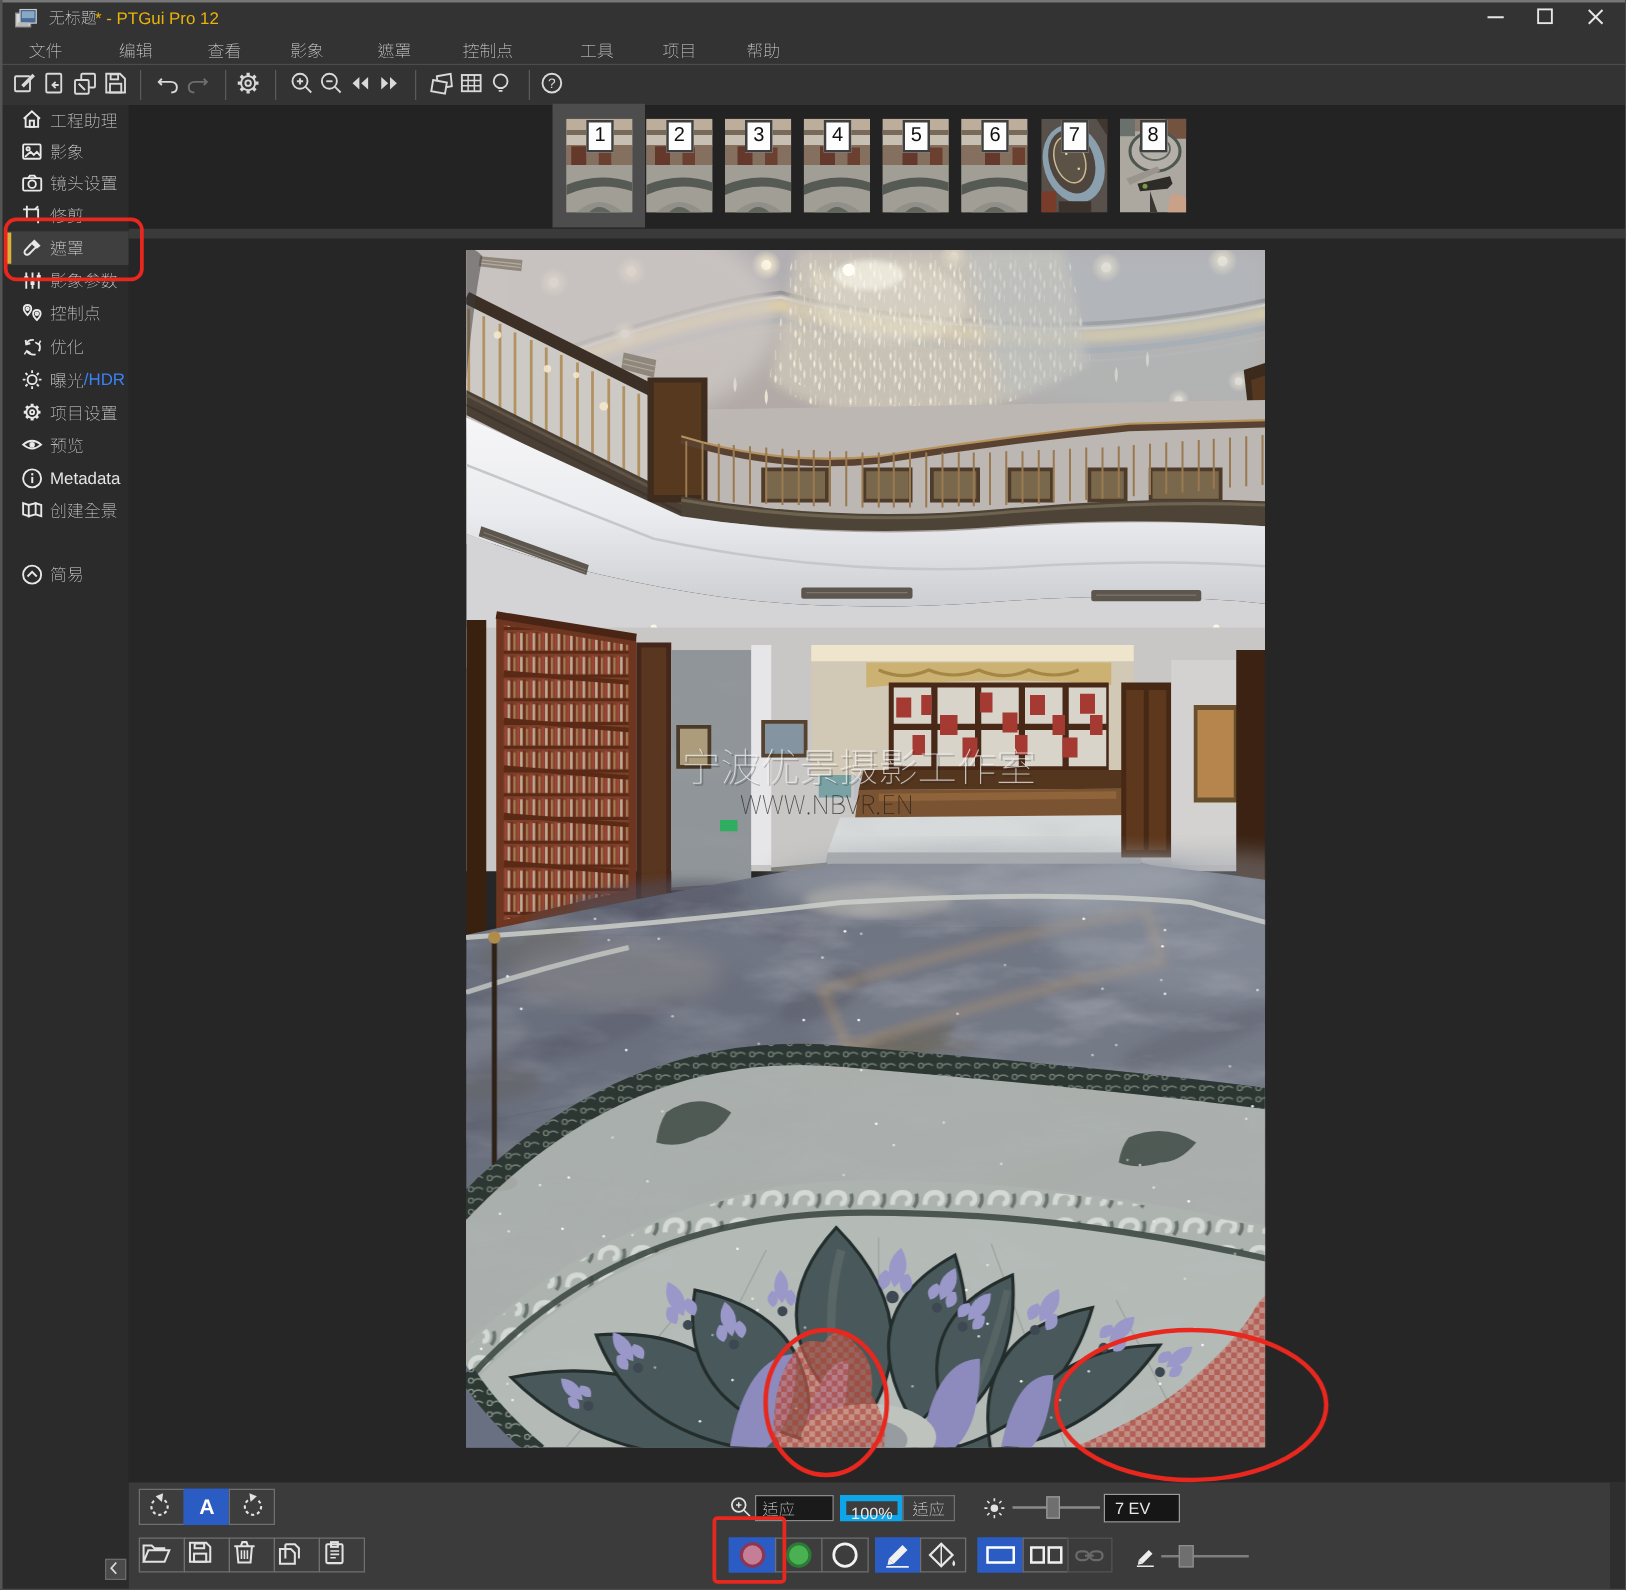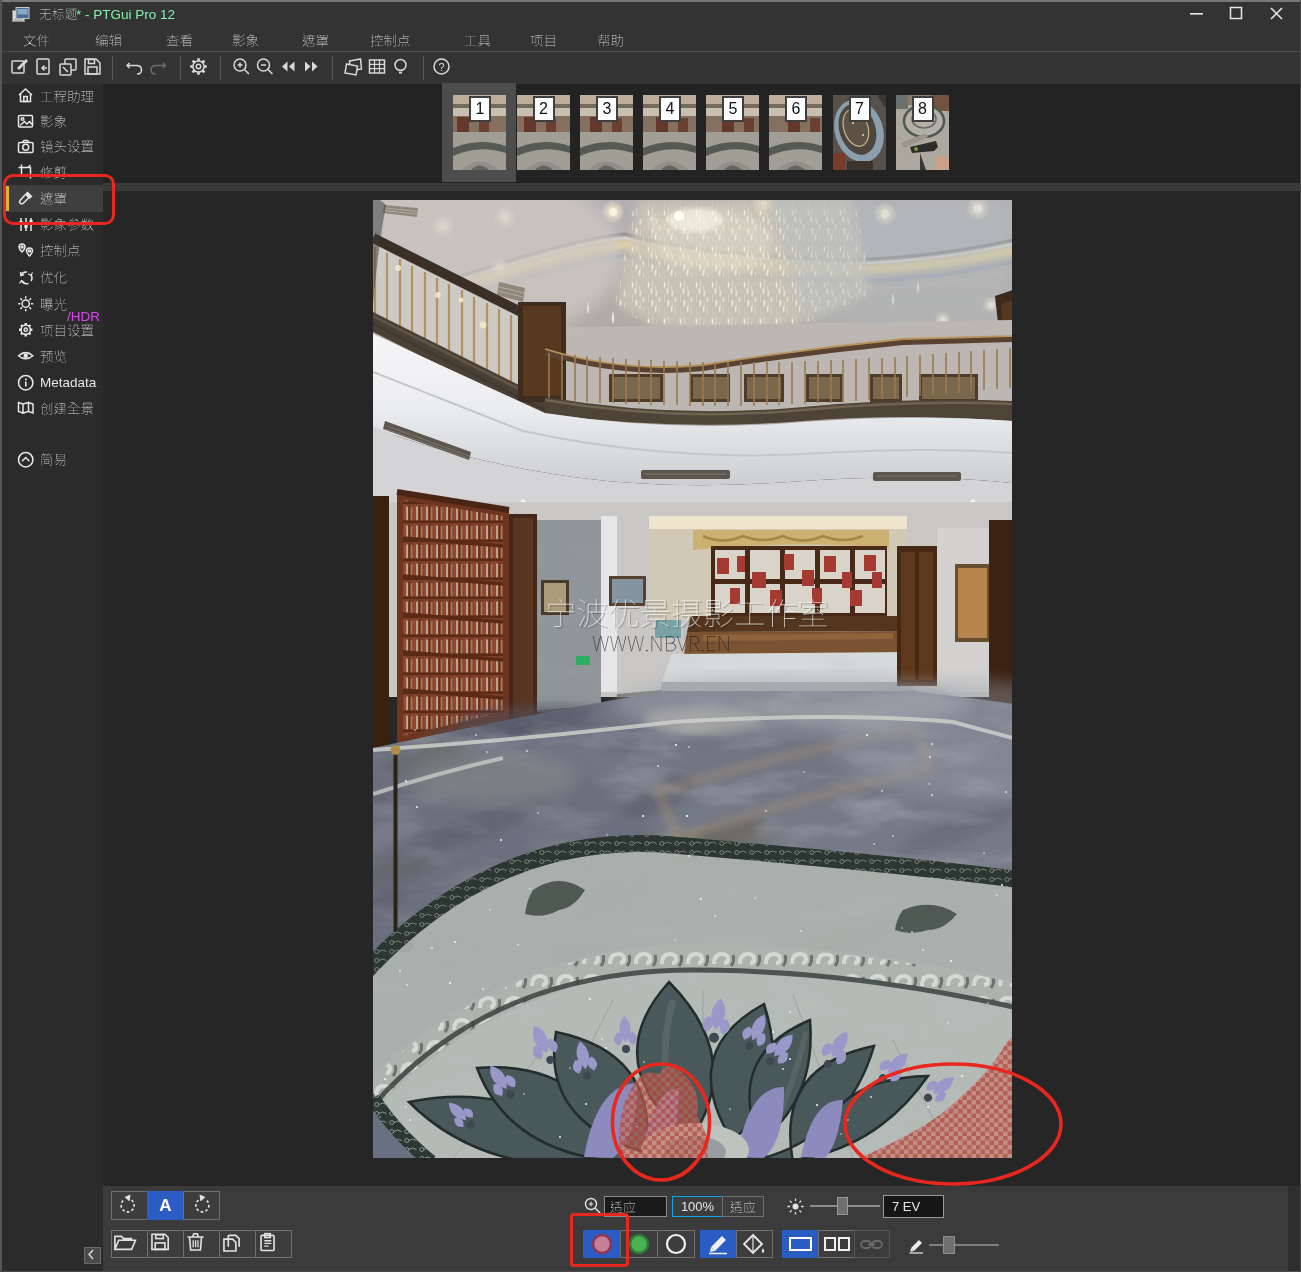--- a/index.html
+++ b/index.html
@@ -8,21 +8,21 @@
 <div style="position:absolute;left:0;top:0;width:1301px;height:28px;background:#333333"></div>
 <svg style="position:absolute;left:12px;top:7px" width="18" height="16" viewBox="0 0 18 16">
 <rect x="0.5" y="3.5" width="12" height="11" fill="#d8d8d8" stroke="#8a8a8a"></rect>
 <rect x="4" y="0.5" width="13" height="11" fill="#4a6a9a" stroke="#c8c8c8"></rect>
 <rect x="5.5" y="2" width="10" height="5.5" fill="#8aa8c0"></rect>
 <rect x="2" y="11" width="9" height="3" fill="#b8b8b8"></rect>
 </svg>
 <svg style="position:absolute;left:39px;top:6px" width="40" height="16" viewBox="0 0 40 16">
     <path transform="translate(0,12.8)" d="M12.1 -5.8V-5.4H0.8V-5.8ZM11.3 -9.7V-9.3H1.6V-9.7ZM7.0 -0.3Q7.0 0.0 7.2 0.1Q7.4 0.2 7.9 0.2Q8.1 0.2 8.5 0.2Q8.9 0.2 9.4 0.2Q9.8 0.2 10.2 0.2Q10.7 0.2 10.9 0.2Q11.2 0.2 11.4 0.1Q11.6 -0.1 11.7 -0.6Q11.7 -1.0 11.8 -1.9Q11.8 -1.9 11.9 -1.9Q12.0 -1.8 12.0 -1.8Q12.1 -1.8 12.1 -1.8Q12.1 -0.8 12.0 -0.3Q11.9 0.2 11.6 0.4Q11.4 0.6 10.9 0.6Q10.8 0.6 10.5 0.6Q10.2 0.6 9.8 0.6Q9.4 0.6 9.0 0.6Q8.6 0.6 8.3 0.6Q8.0 0.6 8.0 0.6Q7.5 0.6 7.2 0.6Q6.9 0.5 6.8 0.3Q6.6 0.1 6.6 -0.3V-5.6H7.0ZM6.4 -9.6Q6.4 -8.7 6.3 -7.7Q6.3 -6.8 6.1 -5.8Q5.9 -4.7 5.6 -3.8Q5.2 -2.8 4.6 -1.9Q4.0 -1.0 3.1 -0.3Q2.2 0.4 0.9 0.9Q0.9 0.9 0.8 0.8Q0.7 0.7 0.6 0.6Q1.9 0.2 2.8 -0.6Q3.7 -1.3 4.3 -2.1Q4.9 -3.0 5.2 -3.9Q5.6 -4.9 5.7 -5.9Q5.9 -6.9 6.0 -7.8Q6.0 -8.8 6.1 -9.6Z M24.3 -9.5V-9.1H18.7V-9.5ZM24.9 -6.4V-6.0H18.2V-6.4ZM21.5 0.2Q21.5 0.5 21.5 0.6Q21.4 0.7 21.2 0.8Q21.0 0.8 20.6 0.9Q20.1 0.9 19.4 0.9Q19.4 0.8 19.4 0.7Q19.3 0.6 19.3 0.5Q19.9 0.5 20.3 0.5Q20.8 0.5 20.9 0.5Q21.1 0.5 21.1 0.4Q21.2 0.4 21.2 0.2V-6.2H21.5ZM23.2 -4.4Q23.6 -3.8 23.9 -3.1Q24.2 -2.4 24.4 -1.7Q24.7 -1.1 24.8 -0.6L24.4 -0.5Q24.3 -1.0 24.1 -1.6Q23.8 -2.3 23.5 -3.0Q23.2 -3.7 22.9 -4.3ZM19.8 -4.3Q19.6 -3.5 19.3 -2.8Q19.0 -2.2 18.7 -1.5Q18.4 -0.9 18.0 -0.4Q18.0 -0.5 17.9 -0.5Q17.8 -0.6 17.8 -0.6Q17.7 -0.6 17.7 -0.7Q18.2 -1.4 18.7 -2.3Q19.1 -3.3 19.4 -4.4ZM18.0 -7.7V-7.3H13.6V-7.7ZM16.1 -10.6V0.9H15.8V-10.6ZM16.1 -7.5Q15.9 -6.8 15.6 -6.1Q15.3 -5.4 15.0 -4.7Q14.6 -4.0 14.3 -3.3Q13.9 -2.7 13.5 -2.3Q13.5 -2.4 13.4 -2.4Q13.4 -2.5 13.3 -2.5Q13.2 -2.6 13.2 -2.6Q13.7 -3.1 14.2 -4.0Q14.7 -4.8 15.1 -5.8Q15.5 -6.7 15.7 -7.6ZM16.1 -7.0Q16.2 -6.9 16.5 -6.6Q16.7 -6.2 17.0 -5.8Q17.3 -5.4 17.6 -5.1Q17.8 -4.8 17.9 -4.6L17.6 -4.3Q17.5 -4.5 17.2 -4.8Q17.0 -5.2 16.7 -5.6Q16.4 -6.0 16.2 -6.3Q15.9 -6.7 15.8 -6.8Z M27.6 -6.6H30.9V-8.0H27.6ZM27.6 -8.4H30.9V-9.7H27.6ZM31.3 -10.0V-6.3H27.2V-10.0ZM32.1 -5.1V-4.7H26.3V-5.1ZM37.7 -10.0V-9.6H32.1V-10.0ZM29.5 -5.0V-0.3L29.1 -0.6V-5.0ZM31.9 -3.0V-2.6H29.2V-3.0ZM34.9 -9.7Q34.8 -9.3 34.7 -8.8Q34.5 -8.3 34.4 -7.9L34.0 -8.0Q34.2 -8.4 34.3 -8.9Q34.5 -9.4 34.5 -9.7ZM27.7 -2.4Q28.1 -1.5 28.8 -1.0Q29.4 -0.5 30.2 -0.2Q31.1 0.0 32.1 0.1Q33.1 0.2 34.3 0.2Q34.4 0.2 34.7 0.2Q35.0 0.2 35.5 0.2Q36.0 0.2 36.4 0.2Q36.9 0.2 37.3 0.2Q37.6 0.2 37.8 0.2Q37.7 0.3 37.7 0.4Q37.6 0.5 37.6 0.6H36.8H34.3Q33.0 0.6 32.0 0.5Q30.9 0.4 30.1 0.1Q29.2 -0.2 28.5 -0.8Q27.9 -1.3 27.4 -2.2ZM37.0 -8.1V-2.7H36.6V-7.7H33.1V-2.7H32.7V-8.1ZM28.0 -3.9Q27.9 -2.3 27.6 -1.2Q27.2 0.0 26.5 0.8Q26.5 0.8 26.4 0.8Q26.4 0.7 26.3 0.7Q26.3 0.6 26.2 0.6Q26.9 -0.2 27.2 -1.3Q27.5 -2.4 27.6 -3.9ZM35.1 -7.0Q35.0 -5.6 34.9 -4.5Q34.7 -3.4 34.4 -2.6Q34.1 -1.8 33.4 -1.2Q32.8 -0.7 31.7 -0.3Q31.7 -0.4 31.6 -0.4Q31.6 -0.5 31.5 -0.6Q32.5 -0.9 33.1 -1.5Q33.8 -2.0 34.1 -2.8Q34.4 -3.5 34.5 -4.6Q34.6 -5.6 34.7 -7.0ZM35.2 -2.8Q35.6 -2.5 36.1 -2.1Q36.6 -1.8 37.0 -1.4Q37.4 -1.0 37.6 -0.7L37.3 -0.5Q37.1 -0.8 36.7 -1.2Q36.3 -1.5 35.8 -1.9Q35.4 -2.3 34.9 -2.6Z" fill="#e8e8e8"></path>
   </svg>
-<div style="position:absolute;left:76px;top:6.5px;font-size:13.5px;color:#86efac">* - PTGui Pro 12</div>
+<div style="position:absolute;left:76px;top:6.5px;font-size:13.5px;color:#eab308">* - PTGui Pro 12</div>
 <svg style="position:absolute;left:1180px;top:0" width="121" height="28" viewBox="0 0 121 28">
 <rect x="10" y="13" width="13" height="1.6" fill="#e6e6e6"></rect>
 <rect x="50.5" y="7.5" width="11" height="11" fill="none" stroke="#e6e6e6" stroke-width="1.5"></rect>
 <path d="M91 8 L102 19 M102 8 L91 19" stroke="#e6e6e6" stroke-width="1.6"></path>
 </svg>
 <div style="position:absolute;left:0;top:28px;width:1301px;height:23px;background:#333333"></div>
 <svg style="position:absolute;left:23px;top:32px" width="29" height="17" viewBox="0 0 29 17">
     <path transform="translate(0,13.5)" d="M10.6 -8.4Q9.7 -6.0 8.4 -4.2Q7.0 -2.4 5.2 -1.2Q3.3 0.1 0.9 0.9Q0.9 0.9 0.8 0.8Q0.8 0.7 0.7 0.6Q0.7 0.6 0.6 0.5Q3.1 -0.3 4.9 -1.5Q6.7 -2.7 8.0 -4.4Q9.4 -6.2 10.2 -8.6ZM3.2 -8.5Q4.0 -6.3 5.4 -4.5Q6.8 -2.7 8.7 -1.4Q10.6 -0.1 12.9 0.5Q12.9 0.6 12.8 0.6Q12.7 0.7 12.7 0.7Q12.6 0.8 12.6 0.9Q10.2 0.2 8.4 -1.1Q6.5 -2.4 5.1 -4.3Q3.7 -6.1 2.8 -8.4ZM12.8 -8.7V-8.3H0.8V-8.7ZM6.2 -11.2Q6.6 -10.8 6.9 -10.2Q7.3 -9.6 7.4 -9.2L7.0 -9.0Q6.9 -9.4 6.5 -10.0Q6.2 -10.6 5.9 -11.1Z M22.3 -11.1V1.0H21.9V-11.1ZM19.9 -10.5Q19.7 -9.6 19.5 -8.6Q19.2 -7.7 18.9 -6.9Q18.6 -6.2 18.1 -5.5Q18.1 -5.6 18.1 -5.6Q18.0 -5.7 17.9 -5.7Q17.9 -5.8 17.8 -5.8Q18.2 -6.4 18.6 -7.1Q18.9 -7.9 19.1 -8.8Q19.4 -9.7 19.5 -10.6ZM25.6 -8.3V-7.9H19.2L19.3 -8.3ZM26.2 -4.3V-3.9H17.8V-4.3ZM17.8 -11.1Q17.4 -9.9 16.9 -8.8Q16.3 -7.8 15.7 -6.8Q15.1 -5.9 14.4 -5.1Q14.4 -5.2 14.3 -5.2Q14.3 -5.3 14.2 -5.4Q14.2 -5.4 14.1 -5.5Q14.8 -6.2 15.4 -7.1Q16.0 -8.0 16.5 -9.0Q17.1 -10.1 17.5 -11.2ZM16.1 0.9V-7.9L16.4 -8.3L16.5 -8.3V0.9Z" fill="#e4e4e4"></path>
   </svg>
 <svg style="position:absolute;left:95px;top:32px" width="29" height="17" viewBox="0 0 29 17">
@@ -189,21 +189,21 @@
 <svg style="position:absolute;left:40px;top:269px" width="29" height="17" viewBox="0 0 29 17">
     <path transform="translate(0,13.5)" d="M9.2 -0.3Q9.2 -0.0 9.3 0.1Q9.4 0.1 9.8 0.1Q9.9 0.1 10.1 0.1Q10.4 0.1 10.7 0.1Q11.0 0.1 11.2 0.1Q11.5 0.1 11.6 0.1Q11.9 0.1 12.0 0.0Q12.1 -0.1 12.2 -0.6Q12.2 -1.1 12.2 -1.9Q12.3 -1.9 12.4 -1.9Q12.4 -1.8 12.5 -1.8Q12.6 -1.8 12.6 -1.8Q12.6 -0.9 12.5 -0.4Q12.4 0.1 12.2 0.3Q12.0 0.5 11.7 0.5Q11.6 0.5 11.3 0.5Q11.0 0.5 10.7 0.5Q10.4 0.5 10.1 0.5Q9.8 0.5 9.8 0.5Q9.4 0.5 9.2 0.5Q9.0 0.4 8.9 0.2Q8.8 0.0 8.8 -0.3V-6.2H9.2ZM12.7 -7.9V-7.5H3.9V-7.9ZM7.7 -11.1Q7.7 -9.8 7.7 -8.4Q7.6 -7.1 7.5 -5.7Q7.3 -4.4 6.9 -3.2Q6.5 -1.9 5.9 -0.9Q5.3 0.1 4.3 0.8Q4.2 0.8 4.1 0.7Q4.0 0.7 3.9 0.6Q4.9 -0.1 5.6 -1.1Q6.2 -2.1 6.5 -3.3Q6.9 -4.5 7.1 -5.8Q7.2 -7.2 7.3 -8.5Q7.3 -9.8 7.3 -11.1ZM9.7 -10.8Q10.1 -10.5 10.5 -10.1Q10.8 -9.7 11.2 -9.4Q11.5 -9.0 11.7 -8.8L11.4 -8.5Q11.2 -8.8 10.9 -9.2Q10.6 -9.5 10.2 -9.9Q9.8 -10.3 9.4 -10.6ZM4.4 -11.1Q4.0 -9.9 3.5 -8.9Q2.9 -7.8 2.3 -6.9Q1.7 -5.9 1.0 -5.2Q1.0 -5.2 0.9 -5.3Q0.9 -5.3 0.8 -5.4Q0.7 -5.5 0.7 -5.5Q1.4 -6.2 2.0 -7.1Q2.6 -8.0 3.1 -9.1Q3.7 -10.1 4.0 -11.2ZM2.5 1.0V-7.9L2.9 -8.3L2.9 -8.3V1.0Z M20.6 -0.6Q20.6 -0.2 20.7 -0.0Q20.7 0.2 21.0 0.2Q21.2 0.3 21.6 0.3Q21.8 0.3 22.2 0.3Q22.7 0.3 23.2 0.3Q23.8 0.3 24.3 0.3Q24.7 0.3 25.0 0.3Q25.4 0.3 25.6 0.1Q25.8 -0.1 25.9 -0.7Q26.0 -1.2 26.0 -2.3Q26.1 -2.2 26.2 -2.1Q26.3 -2.1 26.4 -2.1Q26.4 -1.0 26.3 -0.4Q26.1 0.2 25.8 0.5Q25.5 0.7 24.9 0.7Q24.8 0.7 24.5 0.7Q24.2 0.7 23.7 0.7Q23.3 0.7 22.8 0.7Q22.4 0.7 22.1 0.7Q21.8 0.7 21.7 0.7Q21.1 0.7 20.8 0.6Q20.5 0.5 20.3 0.2Q20.2 -0.1 20.2 -0.6V-10.9H20.6ZM25.5 -8.4Q24.9 -7.8 24.1 -7.2Q23.3 -6.6 22.3 -6.1Q21.4 -5.5 20.5 -5.0Q20.5 -5.1 20.4 -5.1Q20.4 -5.2 20.3 -5.3Q21.2 -5.8 22.1 -6.4Q23.1 -7.0 23.9 -7.5Q24.7 -8.1 25.3 -8.7ZM18.5 -10.9Q18.0 -9.7 17.3 -8.6Q16.6 -7.5 15.8 -6.6Q15.1 -5.7 14.2 -5.0Q14.2 -5.0 14.1 -5.1Q14.1 -5.1 14.0 -5.2Q14.0 -5.2 13.9 -5.3Q14.8 -6.0 15.5 -6.9Q16.3 -7.7 17.0 -8.8Q17.6 -9.9 18.1 -11.0ZM16.8 -8.1V-8.1V0.9H16.4V-7.7Z" fill="#e6e6e6"></path>
   </svg>
 <svg style="position:absolute;left:16px;top:294px" width="20" height="20" viewBox="0 0 20 20">
     <circle cx="9.7" cy="9.7" r="3.6" stroke="#e8e8e8" stroke-width="1.5" fill="none"></circle>
     <path d="M9.7 2.2 V4.4 M9.7 15 V17.2 M2.2 9.7 H4.4 M15 9.7 H17.2 M4.4 4.4 L6 6 M13.4 13.4 L15 15 M15 4.4 L13.4 6 M6 13.4 L4.4 15" stroke="#e8e8e8" stroke-width="1.5" fill="none"></path>
   </svg>
 <svg style="position:absolute;left:40px;top:296px" width="29" height="17" viewBox="0 0 29 17">
     <path transform="translate(0,13.5)" d="M4.1 -10.4V-2.3H1.3V-2.7H3.7V-10.0H1.3V-10.4ZM3.9 -6.6V-6.2H1.4V-6.6ZM1.6 -10.4V-1.3H1.1V-10.4ZM5.7 -7.7H11.4V-8.8H5.7ZM5.7 -9.2H11.4V-10.3H5.7ZM11.8 -10.7V-7.3H5.3V-10.7ZM12.8 -4.5V-4.1H4.4V-4.5ZM12.3 -6.2V-5.8H4.9V-6.2ZM10.2 -4.5Q10.5 -4.0 11.0 -3.5Q11.5 -3.0 12.0 -2.6Q12.5 -2.2 13.0 -2.0Q13.0 -1.9 12.9 -1.8Q12.8 -1.8 12.7 -1.7Q12.2 -2.0 11.7 -2.4Q11.2 -2.8 10.7 -3.3Q10.2 -3.8 9.9 -4.3ZM4.3 0.0Q4.9 -0.2 5.8 -0.5Q6.6 -0.9 7.5 -1.2L7.6 -0.9Q6.8 -0.6 6.0 -0.2Q5.2 0.1 4.5 0.4ZM7.1 -7.3V-4.3H6.7V-7.3ZM10.4 -7.3V-4.3H10.1V-7.3ZM8.6 0.4Q8.6 0.6 8.6 0.7Q8.5 0.8 8.3 0.9Q8.1 0.9 7.7 0.9Q7.3 0.9 6.6 0.9Q6.6 0.9 6.6 0.8Q6.5 0.7 6.5 0.6Q7.1 0.6 7.5 0.6Q7.9 0.6 8.0 0.6Q8.2 0.6 8.2 0.5Q8.2 0.5 8.2 0.4V-3.7H8.6ZM7.3 -4.3Q6.9 -3.7 6.4 -3.2Q5.9 -2.7 5.3 -2.2Q4.6 -1.8 4.1 -1.5Q4.0 -1.6 3.9 -1.7Q3.8 -1.8 3.8 -1.8Q4.4 -2.1 5.0 -2.5Q5.6 -2.9 6.1 -3.4Q6.6 -3.9 7.0 -4.4ZM9.4 -1.3Q9.9 -1.1 10.5 -0.8Q11.0 -0.6 11.5 -0.3Q12.0 -0.0 12.4 0.2L12.1 0.5Q11.8 0.3 11.3 0.0Q10.8 -0.3 10.2 -0.5Q9.7 -0.8 9.2 -1.0ZM6.3 -3.1Q6.6 -2.8 6.9 -2.4Q7.2 -2.0 7.4 -1.8L7.1 -1.5Q6.9 -1.8 6.6 -2.2Q6.3 -2.6 5.9 -2.9ZM11.0 -3.0Q10.7 -2.6 10.4 -2.2Q10.0 -1.8 9.7 -1.5L9.4 -1.7Q9.7 -2.0 10.1 -2.4Q10.5 -2.9 10.7 -3.2Z M22.1 0.0Q22.1 0.3 22.3 0.4Q22.4 0.6 22.9 0.6Q23.0 0.6 23.3 0.6Q23.6 0.6 24.0 0.6Q24.4 0.6 24.7 0.6Q25.0 0.6 25.2 0.6Q25.5 0.6 25.6 0.4Q25.8 0.2 25.8 -0.3Q25.9 -0.8 25.9 -1.8Q26.0 -1.8 26.1 -1.8Q26.1 -1.7 26.2 -1.7Q26.3 -1.7 26.3 -1.6Q26.3 -0.6 26.2 -0.1Q26.1 0.5 25.9 0.7Q25.6 0.9 25.2 0.9Q25.1 0.9 24.8 0.9Q24.4 0.9 24.0 0.9Q23.6 0.9 23.3 0.9Q23.0 0.9 22.9 0.9Q22.4 0.9 22.2 0.9Q21.9 0.8 21.8 0.6Q21.7 0.4 21.7 0.0V-5.6H22.1ZM18.6 -5.6Q18.5 -4.4 18.3 -3.4Q18.1 -2.3 17.7 -1.5Q17.2 -0.7 16.4 -0.1Q15.6 0.5 14.4 0.9Q14.4 0.9 14.3 0.8Q14.3 0.8 14.2 0.7Q14.2 0.6 14.1 0.6Q15.3 0.2 16.1 -0.4Q16.9 -0.9 17.3 -1.7Q17.7 -2.5 17.9 -3.5Q18.1 -4.4 18.2 -5.6ZM16.0 -10.5Q16.3 -9.9 16.7 -9.3Q17.1 -8.7 17.3 -8.1Q17.6 -7.5 17.8 -7.1L17.4 -6.9Q17.3 -7.4 17.0 -8.0Q16.7 -8.6 16.3 -9.2Q16.0 -9.8 15.6 -10.3ZM25.0 -10.5Q24.7 -9.9 24.4 -9.3Q24.0 -8.6 23.7 -8.0Q23.4 -7.4 23.0 -6.9L22.7 -7.1Q23.0 -7.6 23.4 -8.2Q23.7 -8.8 24.1 -9.5Q24.4 -10.1 24.6 -10.7ZM26.2 -5.8V-5.5H14.3V-5.8ZM20.4 -11.2V-5.7H20.0V-11.2Z" fill="#e6e6e6"></path>
   </svg>
-<div style="position:absolute;left:67px;top:309px;font-size:13.5px;color:#d946ef">/HDR</div>
+<div style="position:absolute;left:67px;top:296px;font-size:13.5px;color:#3b82f6">/HDR</div>
 <svg style="position:absolute;left:16px;top:320px" width="20" height="20" viewBox="0 0 20 20">
     <circle cx="9.7" cy="9.7" r="4.6" stroke="#e8e8e8" stroke-width="1.5" fill="none"></circle>
     <circle cx="9.7" cy="9.7" r="1.6" stroke="#e8e8e8" stroke-width="1.5" fill="none"></circle>
     <path d="M9.7 3 V5.1 M9.7 14.3 V16.4 M3 9.7 H5.1 M14.3 9.7 H16.4 M5 5 L6.5 6.5 M12.9 12.9 L14.4 14.4 M14.4 5 L12.9 6.5 M6.5 12.9 L5 14.4" stroke="#e8e8e8" stroke-width="2.4" fill="none"></path>
   </svg>
 <svg style="position:absolute;left:40px;top:322px" width="56" height="17" viewBox="0 0 56 17">
     <path transform="translate(0,13.5)" d="M4.8 -9.5V-9.1H0.7V-9.5ZM3.0 -9.2V-2.6H2.6V-9.2ZM0.5 -2.1Q1.1 -2.3 1.8 -2.5Q2.5 -2.8 3.3 -3.0Q4.1 -3.3 4.9 -3.6L5.0 -3.2Q3.8 -2.8 2.7 -2.4Q1.5 -2.1 0.6 -1.8ZM12.9 -10.5V-10.1H5.1V-10.5ZM9.2 -10.3Q9.0 -9.8 8.8 -9.2Q8.6 -8.6 8.5 -8.2L8.1 -8.3Q8.2 -8.7 8.5 -9.3Q8.7 -9.9 8.8 -10.4ZM9.0 -4.0Q9.0 -3.4 8.9 -2.8Q8.7 -2.1 8.3 -1.4Q7.9 -0.8 7.1 -0.2Q6.3 0.4 4.8 0.9Q4.8 0.8 4.8 0.7Q4.7 0.7 4.7 0.6Q4.6 0.6 4.6 0.5Q6.0 0.1 6.8 -0.5Q7.6 -1.0 8.0 -1.6Q8.4 -2.2 8.5 -2.8Q8.6 -3.5 8.6 -4.0V-7.0H9.0ZM9.6 -1.8Q10.2 -1.4 10.8 -1.0Q11.4 -0.5 11.9 -0.1Q12.4 0.3 12.8 0.6L12.5 1.0Q12.2 0.6 11.6 0.2Q11.1 -0.2 10.5 -0.7Q9.9 -1.1 9.3 -1.5ZM11.7 -8.4V-2.1H11.4V-8.0H6.1V-2.1H5.7V-8.4Z M24.4 -7.0V-6.6H16.1V-7.0ZM24.4 -3.8V-3.3H16.1V-3.8ZM24.4 -0.4V-0.1H16.1V-0.4ZM24.6 -10.3V0.9H24.2V-9.9H16.3V0.9H15.9V-10.3Z M29.2 -10.9Q29.6 -10.6 30.0 -10.2Q30.3 -9.9 30.7 -9.5Q31.0 -9.2 31.2 -8.9L30.9 -8.6Q30.7 -8.9 30.4 -9.2Q30.0 -9.6 29.7 -9.9Q29.3 -10.3 28.9 -10.6ZM29.5 0.2 29.7 -0.1 32.1 -1.5 32.2 -1.2Q31.4 -0.6 30.9 -0.3Q30.3 0.0 30.1 0.2Q29.8 0.3 29.7 0.4Q29.6 0.5 29.5 0.6ZM30.1 -6.9V-6.5H27.7V-6.9ZM37.5 -10.7V-10.3H34.1V-10.7ZM38.7 -5.1V-4.8H32.2V-5.1ZM38.6 -5.1 38.7 -5.2 39.0 -5.0Q38.5 -3.8 37.8 -2.8Q37.1 -1.9 36.2 -1.1Q35.3 -0.4 34.3 0.1Q33.3 0.7 32.2 1.0Q32.2 0.9 32.1 0.8Q32.1 0.7 32.0 0.6Q33.0 0.3 34.0 -0.2Q35.0 -0.7 35.9 -1.4Q36.7 -2.1 37.4 -3.0Q38.1 -3.9 38.5 -5.0V-5.1ZM33.2 -5.0Q33.7 -3.6 34.7 -2.4Q35.6 -1.3 36.9 -0.5Q38.2 0.3 39.9 0.6Q39.8 0.7 39.7 0.8Q39.7 0.8 39.6 0.9Q39.6 0.9 39.6 1.0Q37.2 0.4 35.4 -1.1Q33.7 -2.6 32.8 -4.8ZM34.3 -9.1Q34.3 -8.6 34.1 -7.9Q33.9 -7.3 33.4 -6.7Q32.9 -6.1 31.9 -5.6Q31.9 -5.6 31.9 -5.7Q31.8 -5.8 31.8 -5.8Q31.7 -5.9 31.7 -5.9Q32.6 -6.4 33.1 -6.9Q33.6 -7.5 33.8 -8.0Q33.9 -8.6 33.9 -9.1V-10.7H34.3ZM37.7 -7.4Q37.7 -7.1 37.7 -7.0Q37.8 -6.9 37.9 -6.9Q38.0 -6.9 38.3 -6.9Q38.5 -6.9 38.8 -6.9Q39.0 -6.9 39.1 -6.9Q39.2 -6.9 39.4 -6.9Q39.5 -6.9 39.6 -6.9Q39.7 -6.8 39.7 -6.7Q39.7 -6.6 39.7 -6.5Q39.6 -6.5 39.5 -6.5Q39.3 -6.5 39.1 -6.5Q39.0 -6.5 38.8 -6.5Q38.5 -6.5 38.3 -6.5Q38.0 -6.5 37.9 -6.5Q37.7 -6.5 37.5 -6.6Q37.4 -6.6 37.3 -6.8Q37.3 -7.0 37.3 -7.4V-10.7H37.7ZM29.5 0.6 29.2 0.2Q29.3 0.2 29.5 0.0Q29.6 -0.1 29.8 -0.4Q29.9 -0.6 29.9 -0.9V-6.9H30.3V-0.2Z M49.0 -8.6H52.0V-10.3H49.0ZM45.7 -8.6H48.6V-10.3H45.7ZM42.5 -8.6H45.3V-10.3H42.5ZM52.4 -10.7V-8.2H42.1V-10.7ZM52.9 -7.2V-6.8H41.5V-7.2ZM53.3 0.1V0.5H41.2V0.1ZM51.5 -4.3V-3.9H43.3V-4.3ZM51.4 -2.8V-2.4H43.3V-2.8ZM51.4 -1.4V-1.0H43.4V-1.4ZM51.5 -5.8V0.3H51.1V-5.4H43.6V0.3H43.2V-5.8ZM47.5 -8.4V-5.5H47.1V-8.4Z" fill="#e6e6e6"></path>
   </svg>
 <svg style="position:absolute;left:16px;top:346px" width="20" height="20" viewBox="0 0 20 20">
     <path d="M2.5 9.7 Q9.7 3.5 16.9 9.7 Q9.7 15.9 2.5 9.7 Z" stroke="#e8e8e8" stroke-width="1.5" fill="none"></path>
@@ -859,21 +859,21 @@
     </svg></div>
 <svg style="position:absolute;left:583px;top:1196px" width="20" height="20">
     <circle cx="8" cy="8" r="5.5" stroke="#e2e2e2" fill="none" stroke-width="1.4"></circle>
     <path d="M12 12 L17 17" stroke="#e2e2e2" stroke-width="1.4"></path>
     <path d="M8 5.8 V10.2 M5.8 8 H10.2" stroke="#e2e2e2" stroke-width="1.2"></path>
   </svg>
 <div style="position:absolute;left:604px;top:1196px;width:63px;height:21px;background:#1a1a1a;border:1px solid #8a8a8a;box-sizing:border-box"></div>
 <svg style="position:absolute;left:610px;top:1199px" width="28" height="16" viewBox="0 0 28 16">
     <path transform="translate(0,13)" d="M1.0 -4.1Q1.0 -4.1 1.0 -4.2Q1.0 -4.2 1.0 -4.3Q1.0 -4.4 1.0 -4.4Q1.0 -4.5 1.0 -4.5Q1.0 -4.5 1.0 -4.5Q1.1 -4.5 1.2 -4.5Q1.2 -4.5 1.2 -4.5Q1.2 -4.5 1.4 -4.5Q1.7 -4.5 2.0 -4.5Q2.3 -4.5 2.6 -4.5Q2.9 -4.5 3.1 -4.5Q3.3 -4.5 3.3 -4.5Q3.3 -4.5 3.3 -4.5Q3.3 -4.4 3.3 -4.3Q3.3 -4.3 3.3 -4.2Q3.3 -4.1 3.3 -4.1Q3.3 -4.1 3.1 -4.1Q2.9 -4.1 2.5 -4.1Q2.2 -4.1 1.8 -4.1Q1.5 -4.1 1.2 -4.1Q1.0 -4.1 1.0 -4.1ZM1.0 -4.1Q1.0 -4.1 1.0 -4.2Q0.9 -4.3 0.9 -4.3Q0.9 -4.4 0.9 -4.4Q0.8 -4.5 0.8 -4.5Q1.1 -4.8 1.4 -5.2Q1.7 -5.7 2.0 -6.2Q2.4 -6.7 2.7 -7.1Q3.0 -7.5 3.1 -7.8Q3.1 -7.8 3.1 -7.8Q3.1 -7.8 3.1 -7.8Q3.1 -7.8 3.2 -7.8Q3.2 -7.9 3.3 -7.9Q3.3 -7.9 3.3 -7.9Q3.3 -7.9 3.3 -7.9Q3.4 -7.8 3.5 -7.8Q3.5 -7.8 3.6 -7.8Q3.6 -7.7 3.6 -7.7Q3.4 -7.4 3.1 -7.0Q2.8 -6.5 2.4 -6.0Q2.1 -5.5 1.8 -5.1Q1.4 -4.6 1.2 -4.3Q1.2 -4.3 1.2 -4.3Q1.1 -4.3 1.1 -4.3Q1.0 -4.2 1.0 -4.2Q1.0 -4.2 1.0 -4.1ZM0.7 -7.9Q0.7 -7.9 1.0 -7.9Q1.2 -7.9 1.6 -7.9Q2.0 -7.9 2.4 -7.9Q2.8 -7.9 3.0 -7.9Q3.3 -7.9 3.3 -7.9Q3.3 -7.9 3.3 -7.8Q3.3 -7.7 3.3 -7.7Q3.3 -7.6 3.3 -7.5Q3.3 -7.5 3.3 -7.5Q3.3 -7.5 3.0 -7.5Q2.8 -7.5 2.4 -7.5Q2.0 -7.5 1.6 -7.5Q1.2 -7.5 1.0 -7.5Q0.7 -7.5 0.7 -7.5Q0.7 -7.5 0.7 -7.5Q0.7 -7.6 0.7 -7.7Q0.7 -7.7 0.7 -7.8Q0.7 -7.9 0.7 -7.9ZM3.3 -4.5Q3.3 -4.5 3.3 -4.5Q3.3 -4.5 3.4 -4.5Q3.4 -4.5 3.4 -4.5Q3.4 -4.5 3.4 -4.5Q3.5 -4.5 3.5 -4.5Q3.5 -4.5 3.5 -4.5Q3.5 -4.5 3.6 -4.5Q3.6 -4.5 3.7 -4.5Q3.7 -4.4 3.7 -4.4Q3.4 -2.5 2.5 -1.1Q1.7 0.2 0.7 0.9Q0.6 0.9 0.6 0.8Q0.5 0.8 0.5 0.7Q0.4 0.7 0.4 0.6Q1.5 -0.1 2.2 -1.3Q3.0 -2.6 3.3 -4.4Q3.3 -4.4 3.3 -4.5Q3.3 -4.5 3.3 -4.5ZM11.1 -10.6Q11.1 -10.6 11.1 -10.5Q11.2 -10.5 11.2 -10.4Q11.3 -10.3 11.3 -10.3Q11.3 -10.2 11.3 -10.2Q10.8 -10.0 10.0 -9.8Q9.2 -9.7 8.3 -9.5Q7.4 -9.4 6.5 -9.3Q5.6 -9.2 4.7 -9.2Q4.7 -9.2 4.7 -9.3Q4.6 -9.4 4.6 -9.5Q5.4 -9.6 6.3 -9.7Q7.3 -9.8 8.2 -9.9Q9.0 -10.0 9.8 -10.2Q10.6 -10.4 11.1 -10.6ZM7.9 -9.8Q7.9 -9.8 7.9 -9.8Q8.0 -9.8 8.0 -9.8Q8.1 -9.8 8.1 -9.8Q8.2 -9.8 8.2 -9.8Q8.3 -9.8 8.3 -9.8Q8.3 -9.8 8.3 -9.4Q8.3 -9.0 8.3 -8.4Q8.3 -7.8 8.3 -7.2Q8.3 -6.5 8.3 -5.9Q8.3 -5.3 8.3 -5.0Q8.3 -4.6 8.3 -4.6Q8.3 -4.6 8.2 -4.6Q8.2 -4.6 8.1 -4.6Q8.1 -4.6 8.0 -4.6Q8.0 -4.6 7.9 -4.6Q7.9 -4.6 7.9 -4.6Q7.9 -4.6 7.9 -5.0Q7.9 -5.3 7.9 -5.9Q7.9 -6.5 7.9 -7.2Q7.9 -7.8 7.9 -8.4Q7.9 -9.0 7.9 -9.4Q7.9 -9.8 7.9 -9.8ZM4.1 -7.3Q4.1 -7.3 4.5 -7.3Q4.9 -7.3 5.6 -7.3Q6.4 -7.3 7.2 -7.3Q8.0 -7.3 8.9 -7.3Q9.7 -7.3 10.4 -7.3Q11.1 -7.3 11.6 -7.3Q12.0 -7.3 12.0 -7.3Q12.0 -7.3 12.0 -7.2Q12.0 -7.1 12.0 -7.1Q12.0 -7.0 12.0 -6.9Q12.0 -6.9 12.0 -6.9Q12.0 -6.9 11.6 -6.9Q11.1 -6.9 10.4 -6.9Q9.7 -6.9 8.9 -6.9Q8.0 -6.9 7.2 -6.9Q6.4 -6.9 5.6 -6.9Q4.9 -6.9 4.5 -6.9Q4.1 -6.9 4.1 -6.9Q4.1 -6.9 4.1 -6.9Q4.1 -7.0 4.1 -7.1Q4.1 -7.1 4.1 -7.2Q4.1 -7.3 4.1 -7.3ZM5.4 -4.5Q5.4 -4.5 5.4 -4.2Q5.4 -4.0 5.4 -3.5Q5.4 -3.1 5.4 -2.7Q5.4 -2.3 5.4 -2.0Q5.4 -1.7 5.4 -1.7Q5.4 -1.7 5.8 -1.7Q6.1 -1.7 6.8 -1.7Q7.4 -1.7 8.1 -1.7Q8.8 -1.7 9.4 -1.7Q10.0 -1.7 10.4 -1.7Q10.8 -1.7 10.8 -1.7Q10.8 -1.7 10.8 -2.0Q10.8 -2.3 10.8 -2.7Q10.8 -3.1 10.8 -3.5Q10.8 -4.0 10.8 -4.2Q10.8 -4.5 10.8 -4.5Q10.8 -4.5 10.4 -4.5Q10.0 -4.5 9.4 -4.5Q8.8 -4.5 8.1 -4.5Q7.4 -4.5 6.8 -4.5Q6.1 -4.5 5.8 -4.5Q5.4 -4.5 5.4 -4.5ZM5.0 -4.9Q5.0 -4.9 5.3 -4.9Q5.6 -4.9 6.2 -4.9Q6.8 -4.9 7.4 -4.9Q8.1 -4.9 8.8 -4.9Q9.4 -4.9 10.0 -4.9Q10.5 -4.9 10.9 -4.9Q11.2 -4.9 11.2 -4.9Q11.2 -4.9 11.2 -4.6Q11.2 -4.4 11.2 -4.0Q11.2 -3.6 11.2 -3.1Q11.2 -2.7 11.2 -2.3Q11.2 -1.9 11.2 -1.6Q11.2 -1.4 11.2 -1.4Q11.2 -1.4 10.9 -1.4Q10.5 -1.4 10.0 -1.4Q9.4 -1.4 8.8 -1.4Q8.1 -1.4 7.4 -1.4Q6.8 -1.4 6.2 -1.4Q5.6 -1.4 5.3 -1.4Q5.0 -1.4 5.0 -1.4Q5.0 -1.4 5.0 -1.6Q5.0 -1.9 5.0 -2.3Q5.0 -2.7 5.0 -3.1Q5.0 -3.6 5.0 -4.0Q5.0 -4.4 5.0 -4.6Q5.0 -4.9 5.0 -4.9ZM1.2 -10.6Q1.2 -10.6 1.3 -10.7Q1.3 -10.7 1.4 -10.7Q1.5 -10.7 1.5 -10.8Q1.6 -10.8 1.6 -10.8Q2.0 -10.3 2.4 -9.7Q2.8 -9.1 3.1 -8.7Q3.1 -8.7 3.0 -8.7Q3.0 -8.7 2.9 -8.7Q2.9 -8.6 2.8 -8.6Q2.8 -8.6 2.8 -8.6Q2.7 -8.5 2.7 -8.5Q2.6 -8.8 2.3 -9.2Q2.1 -9.5 1.8 -9.9Q1.5 -10.3 1.2 -10.6ZM2.5 -1.6Q3.0 -0.7 3.8 -0.3Q4.5 0.1 5.6 0.2Q6.7 0.4 8.2 0.4Q8.9 0.4 9.6 0.3Q10.4 0.3 11.1 0.3Q11.8 0.3 12.4 0.2Q12.4 0.3 12.4 0.3Q12.3 0.4 12.3 0.5Q12.3 0.6 12.3 0.6Q11.7 0.7 11.0 0.7Q10.3 0.7 9.6 0.7Q8.9 0.7 8.2 0.7Q7.0 0.7 6.1 0.6Q5.2 0.6 4.4 0.3Q3.7 0.1 3.2 -0.3Q2.7 -0.7 2.3 -1.4Q2.3 -1.4 2.3 -1.4Q2.4 -1.4 2.4 -1.5Q2.5 -1.5 2.5 -1.5Q2.5 -1.6 2.5 -1.6Z M25.1 -9.0V-8.6H14.9V-9.0ZM15.1 -5.4Q15.1 -4.7 15.1 -3.9Q15.0 -3.0 14.9 -2.2Q14.8 -1.3 14.5 -0.5Q14.3 0.3 13.9 1.0Q13.9 0.9 13.8 0.9Q13.8 0.9 13.7 0.8Q13.6 0.8 13.6 0.8Q14.0 0.1 14.2 -0.7Q14.4 -1.5 14.5 -2.3Q14.7 -3.1 14.7 -3.9Q14.7 -4.7 14.7 -5.4V-9.0H15.1ZM19.6 -10.8Q19.8 -10.5 20.1 -10.0Q20.4 -9.6 20.5 -9.3L20.1 -9.1Q20.0 -9.4 19.8 -9.9Q19.5 -10.3 19.3 -10.7ZM16.8 -6.5Q17.1 -5.8 17.4 -5.0Q17.7 -4.2 17.9 -3.5Q18.2 -2.7 18.3 -2.1L17.9 -1.9Q17.8 -2.5 17.6 -3.3Q17.3 -4.1 17.0 -4.9Q16.8 -5.7 16.5 -6.4ZM19.9 -7.2Q20.1 -6.4 20.4 -5.6Q20.6 -4.8 20.8 -4.1Q20.9 -3.3 21.0 -2.7L20.7 -2.6Q20.6 -3.2 20.4 -4.0Q20.2 -4.7 20.0 -5.5Q19.8 -6.3 19.6 -7.0ZM24.3 -7.1Q24.0 -5.9 23.6 -4.6Q23.1 -3.4 22.6 -2.2Q22.0 -1.0 21.3 0.1Q21.3 0.1 21.2 0.0Q21.2 -0.0 21.1 -0.1Q21.7 -1.2 22.3 -2.4Q22.8 -3.6 23.3 -4.8Q23.7 -6.1 24.0 -7.3ZM25.3 -0.2V0.2H15.6V-0.2Z" fill="#f2f2f2"></path>
   </svg>
-<div style="position:absolute;left:672px;top:1196px;width:51px;height:21px;background:#3d3d3d;border:1px solid #0ea5e9;box-sizing:border-box">
+<div style="position:absolute;left:672px;top:1196px;width:51px;height:21px;background:#3d3d3d;border:5px solid #0ea5e9;box-sizing:border-box">
     <div style="color:#e8e8e8;font-size:13px;text-align:center;line-height:19px">100%</div>
   </div>
 <div style="position:absolute;left:722px;top:1196px;width:42px;height:21px;background:#3d3d3d;border:1px solid #707070;box-sizing:border-box"></div>
 <svg style="position:absolute;left:730px;top:1199px" width="28" height="16" viewBox="0 0 28 16">
     <path transform="translate(0,13)" d="M1.0 -4.1Q1.0 -4.1 1.0 -4.2Q1.0 -4.2 1.0 -4.3Q1.0 -4.4 1.0 -4.4Q1.0 -4.5 1.0 -4.5Q1.0 -4.5 1.0 -4.5Q1.1 -4.5 1.2 -4.5Q1.2 -4.5 1.2 -4.5Q1.2 -4.5 1.4 -4.5Q1.7 -4.5 2.0 -4.5Q2.3 -4.5 2.6 -4.5Q2.9 -4.5 3.1 -4.5Q3.3 -4.5 3.3 -4.5Q3.3 -4.5 3.3 -4.5Q3.3 -4.4 3.3 -4.3Q3.3 -4.3 3.3 -4.2Q3.3 -4.1 3.3 -4.1Q3.3 -4.1 3.1 -4.1Q2.9 -4.1 2.5 -4.1Q2.2 -4.1 1.8 -4.1Q1.5 -4.1 1.2 -4.1Q1.0 -4.1 1.0 -4.1ZM1.0 -4.1Q1.0 -4.1 1.0 -4.2Q0.9 -4.3 0.9 -4.3Q0.9 -4.4 0.9 -4.4Q0.8 -4.5 0.8 -4.5Q1.1 -4.8 1.4 -5.2Q1.7 -5.7 2.0 -6.2Q2.4 -6.7 2.7 -7.1Q3.0 -7.5 3.1 -7.8Q3.1 -7.8 3.1 -7.8Q3.1 -7.8 3.1 -7.8Q3.1 -7.8 3.2 -7.8Q3.2 -7.9 3.3 -7.9Q3.3 -7.9 3.3 -7.9Q3.3 -7.9 3.3 -7.9Q3.4 -7.8 3.5 -7.8Q3.5 -7.8 3.6 -7.8Q3.6 -7.7 3.6 -7.7Q3.4 -7.4 3.1 -7.0Q2.8 -6.5 2.4 -6.0Q2.1 -5.5 1.8 -5.1Q1.4 -4.6 1.2 -4.3Q1.2 -4.3 1.2 -4.3Q1.1 -4.3 1.1 -4.3Q1.0 -4.2 1.0 -4.2Q1.0 -4.2 1.0 -4.1ZM0.7 -7.9Q0.7 -7.9 1.0 -7.9Q1.2 -7.9 1.6 -7.9Q2.0 -7.9 2.4 -7.9Q2.8 -7.9 3.0 -7.9Q3.3 -7.9 3.3 -7.9Q3.3 -7.9 3.3 -7.8Q3.3 -7.7 3.3 -7.7Q3.3 -7.6 3.3 -7.5Q3.3 -7.5 3.3 -7.5Q3.3 -7.5 3.0 -7.5Q2.8 -7.5 2.4 -7.5Q2.0 -7.5 1.6 -7.5Q1.2 -7.5 1.0 -7.5Q0.7 -7.5 0.7 -7.5Q0.7 -7.5 0.7 -7.5Q0.7 -7.6 0.7 -7.7Q0.7 -7.7 0.7 -7.8Q0.7 -7.9 0.7 -7.9ZM3.3 -4.5Q3.3 -4.5 3.3 -4.5Q3.3 -4.5 3.4 -4.5Q3.4 -4.5 3.4 -4.5Q3.4 -4.5 3.4 -4.5Q3.5 -4.5 3.5 -4.5Q3.5 -4.5 3.5 -4.5Q3.5 -4.5 3.6 -4.5Q3.6 -4.5 3.7 -4.5Q3.7 -4.4 3.7 -4.4Q3.4 -2.5 2.5 -1.1Q1.7 0.2 0.7 0.9Q0.6 0.9 0.6 0.8Q0.5 0.8 0.5 0.7Q0.4 0.7 0.4 0.6Q1.5 -0.1 2.2 -1.3Q3.0 -2.6 3.3 -4.4Q3.3 -4.4 3.3 -4.5Q3.3 -4.5 3.3 -4.5ZM11.1 -10.6Q11.1 -10.6 11.1 -10.5Q11.2 -10.5 11.2 -10.4Q11.3 -10.3 11.3 -10.3Q11.3 -10.2 11.3 -10.2Q10.8 -10.0 10.0 -9.8Q9.2 -9.7 8.3 -9.5Q7.4 -9.4 6.5 -9.3Q5.6 -9.2 4.7 -9.2Q4.7 -9.2 4.7 -9.3Q4.6 -9.4 4.6 -9.5Q5.4 -9.6 6.3 -9.7Q7.3 -9.8 8.2 -9.9Q9.0 -10.0 9.8 -10.2Q10.6 -10.4 11.1 -10.6ZM7.9 -9.8Q7.9 -9.8 7.9 -9.8Q8.0 -9.8 8.0 -9.8Q8.1 -9.8 8.1 -9.8Q8.2 -9.8 8.2 -9.8Q8.3 -9.8 8.3 -9.8Q8.3 -9.8 8.3 -9.4Q8.3 -9.0 8.3 -8.4Q8.3 -7.8 8.3 -7.2Q8.3 -6.5 8.3 -5.9Q8.3 -5.3 8.3 -5.0Q8.3 -4.6 8.3 -4.6Q8.3 -4.6 8.2 -4.6Q8.2 -4.6 8.1 -4.6Q8.1 -4.6 8.0 -4.6Q8.0 -4.6 7.9 -4.6Q7.9 -4.6 7.9 -4.6Q7.9 -4.6 7.9 -5.0Q7.9 -5.3 7.9 -5.9Q7.9 -6.5 7.9 -7.2Q7.9 -7.8 7.9 -8.4Q7.9 -9.0 7.9 -9.4Q7.9 -9.8 7.9 -9.8ZM4.1 -7.3Q4.1 -7.3 4.5 -7.3Q4.9 -7.3 5.6 -7.3Q6.4 -7.3 7.2 -7.3Q8.0 -7.3 8.9 -7.3Q9.7 -7.3 10.4 -7.3Q11.1 -7.3 11.6 -7.3Q12.0 -7.3 12.0 -7.3Q12.0 -7.3 12.0 -7.2Q12.0 -7.1 12.0 -7.1Q12.0 -7.0 12.0 -6.9Q12.0 -6.9 12.0 -6.9Q12.0 -6.9 11.6 -6.9Q11.1 -6.9 10.4 -6.9Q9.7 -6.9 8.9 -6.9Q8.0 -6.9 7.2 -6.9Q6.4 -6.9 5.6 -6.9Q4.9 -6.9 4.5 -6.9Q4.1 -6.9 4.1 -6.9Q4.1 -6.9 4.1 -6.9Q4.1 -7.0 4.1 -7.1Q4.1 -7.1 4.1 -7.2Q4.1 -7.3 4.1 -7.3ZM5.4 -4.5Q5.4 -4.5 5.4 -4.2Q5.4 -4.0 5.4 -3.5Q5.4 -3.1 5.4 -2.7Q5.4 -2.3 5.4 -2.0Q5.4 -1.7 5.4 -1.7Q5.4 -1.7 5.8 -1.7Q6.1 -1.7 6.8 -1.7Q7.4 -1.7 8.1 -1.7Q8.8 -1.7 9.4 -1.7Q10.0 -1.7 10.4 -1.7Q10.8 -1.7 10.8 -1.7Q10.8 -1.7 10.8 -2.0Q10.8 -2.3 10.8 -2.7Q10.8 -3.1 10.8 -3.5Q10.8 -4.0 10.8 -4.2Q10.8 -4.5 10.8 -4.5Q10.8 -4.5 10.4 -4.5Q10.0 -4.5 9.4 -4.5Q8.8 -4.5 8.1 -4.5Q7.4 -4.5 6.8 -4.5Q6.1 -4.5 5.8 -4.5Q5.4 -4.5 5.4 -4.5ZM5.0 -4.9Q5.0 -4.9 5.3 -4.9Q5.6 -4.9 6.2 -4.9Q6.8 -4.9 7.4 -4.9Q8.1 -4.9 8.8 -4.9Q9.4 -4.9 10.0 -4.9Q10.5 -4.9 10.9 -4.9Q11.2 -4.9 11.2 -4.9Q11.2 -4.9 11.2 -4.6Q11.2 -4.4 11.2 -4.0Q11.2 -3.6 11.2 -3.1Q11.2 -2.7 11.2 -2.3Q11.2 -1.9 11.2 -1.6Q11.2 -1.4 11.2 -1.4Q11.2 -1.4 10.9 -1.4Q10.5 -1.4 10.0 -1.4Q9.4 -1.4 8.8 -1.4Q8.1 -1.4 7.4 -1.4Q6.8 -1.4 6.2 -1.4Q5.6 -1.4 5.3 -1.4Q5.0 -1.4 5.0 -1.4Q5.0 -1.4 5.0 -1.6Q5.0 -1.9 5.0 -2.3Q5.0 -2.7 5.0 -3.1Q5.0 -3.6 5.0 -4.0Q5.0 -4.4 5.0 -4.6Q5.0 -4.9 5.0 -4.9ZM1.2 -10.6Q1.2 -10.6 1.3 -10.7Q1.3 -10.7 1.4 -10.7Q1.5 -10.7 1.5 -10.8Q1.6 -10.8 1.6 -10.8Q2.0 -10.3 2.4 -9.7Q2.8 -9.1 3.1 -8.7Q3.1 -8.7 3.0 -8.7Q3.0 -8.7 2.9 -8.7Q2.9 -8.6 2.8 -8.6Q2.8 -8.6 2.8 -8.6Q2.7 -8.5 2.7 -8.5Q2.6 -8.8 2.3 -9.2Q2.1 -9.5 1.8 -9.9Q1.5 -10.3 1.2 -10.6ZM2.5 -1.6Q3.0 -0.7 3.8 -0.3Q4.5 0.1 5.6 0.2Q6.7 0.4 8.2 0.4Q8.9 0.4 9.6 0.3Q10.4 0.3 11.1 0.3Q11.8 0.3 12.4 0.2Q12.4 0.3 12.4 0.3Q12.3 0.4 12.3 0.5Q12.3 0.6 12.3 0.6Q11.7 0.7 11.0 0.7Q10.3 0.7 9.6 0.7Q8.9 0.7 8.2 0.7Q7.0 0.7 6.1 0.6Q5.2 0.6 4.4 0.3Q3.7 0.1 3.2 -0.3Q2.7 -0.7 2.3 -1.4Q2.3 -1.4 2.3 -1.4Q2.4 -1.4 2.4 -1.5Q2.5 -1.5 2.5 -1.5Q2.5 -1.6 2.5 -1.6Z M25.1 -9.0V-8.6H14.9V-9.0ZM15.1 -5.4Q15.1 -4.7 15.1 -3.9Q15.0 -3.0 14.9 -2.2Q14.8 -1.3 14.5 -0.5Q14.3 0.3 13.9 1.0Q13.9 0.9 13.8 0.9Q13.8 0.9 13.7 0.8Q13.6 0.8 13.6 0.8Q14.0 0.1 14.2 -0.7Q14.4 -1.5 14.5 -2.3Q14.7 -3.1 14.7 -3.9Q14.7 -4.7 14.7 -5.4V-9.0H15.1ZM19.6 -10.8Q19.8 -10.5 20.1 -10.0Q20.4 -9.6 20.5 -9.3L20.1 -9.1Q20.0 -9.4 19.8 -9.9Q19.5 -10.3 19.3 -10.7ZM16.8 -6.5Q17.1 -5.8 17.4 -5.0Q17.7 -4.2 17.9 -3.5Q18.2 -2.7 18.3 -2.1L17.9 -1.9Q17.8 -2.5 17.6 -3.3Q17.3 -4.1 17.0 -4.9Q16.8 -5.7 16.5 -6.4ZM19.9 -7.2Q20.1 -6.4 20.4 -5.6Q20.6 -4.8 20.8 -4.1Q20.9 -3.3 21.0 -2.7L20.7 -2.6Q20.6 -3.2 20.4 -4.0Q20.2 -4.7 20.0 -5.5Q19.8 -6.3 19.6 -7.0ZM24.3 -7.1Q24.0 -5.9 23.6 -4.6Q23.1 -3.4 22.6 -2.2Q22.0 -1.0 21.3 0.1Q21.3 0.1 21.2 0.0Q21.2 -0.0 21.1 -0.1Q21.7 -1.2 22.3 -2.4Q22.8 -3.6 23.3 -4.8Q23.7 -6.1 24.0 -7.3ZM25.3 -0.2V0.2H15.6V-0.2Z" fill="#f2f2f2"></path>
   </svg>
 <svg style="position:absolute;left:787px;top:1198px" width="17" height="17">
     <circle cx="8.5" cy="8.5" r="3" fill="#e2e2e2"></circle>
     <g stroke="#e2e2e2" stroke-width="1.3">
       <path d="M8.5 0.5 V3 M8.5 14 V16.5 M0.5 8.5 H3 M14 8.5 H16.5 M2.8 2.8 L4.6 4.6 M12.4 12.4 L14.2 14.2 M14.2 2.8 L12.4 4.6 M4.6 12.4 L2.8 14.2"></path>

